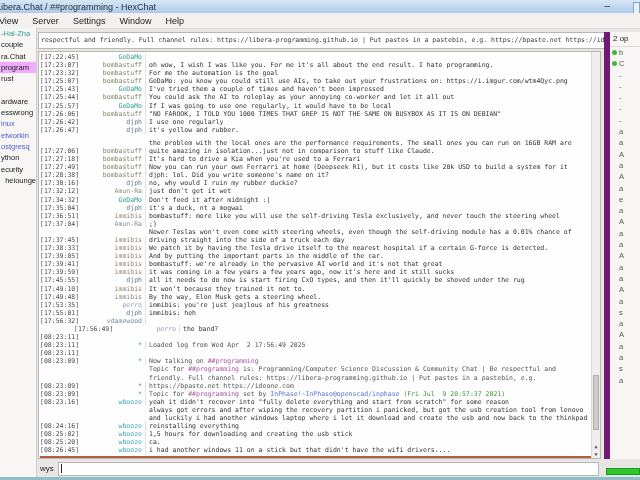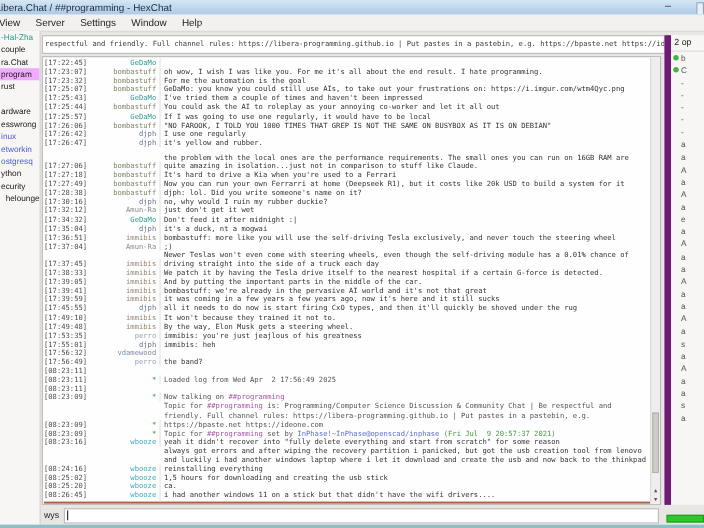--- a/index.html
+++ b/index.html
@@ -226,21 +226,21 @@
       <div class="line">
         <span class="ts" style="color: rgb(76, 76, 76);">[17:55:01]</span>
         <span class="nick" style="color: rgb(100, 116, 143);">djph</span>
         <span class="msg">immibis: heh</span>
       </div>
       <div class="line">
         <span class="ts" style="color: rgb(76, 76, 76);">[17:56:32]</span>
         <span class="nick" style="color: rgb(122, 139, 160);">vdamewood</span>
       </div>
       <div class="line">
-        <span class="ts" style="color: rgb(76, 76, 76);">[17:56:49]</span>
+        <span class="ts" style="color: rgb(76, 76, 76); margin-left: 34px;">[17:56:49]</span>
         <span class="nick" style="color: rgb(152, 160, 184);">perro</span>
         <span class="msg">the band?</span>
       </div>
       <div class="line">
         <span class="ts" style="color: rgb(76, 76, 76);">[08:23:11]</span>
         <span class="nick"></span>
         <span class="msg"></span>
       </div>
       <div class="line">
         <span class="ts" style="color: rgb(76, 76, 76);">[08:23:11]</span>

